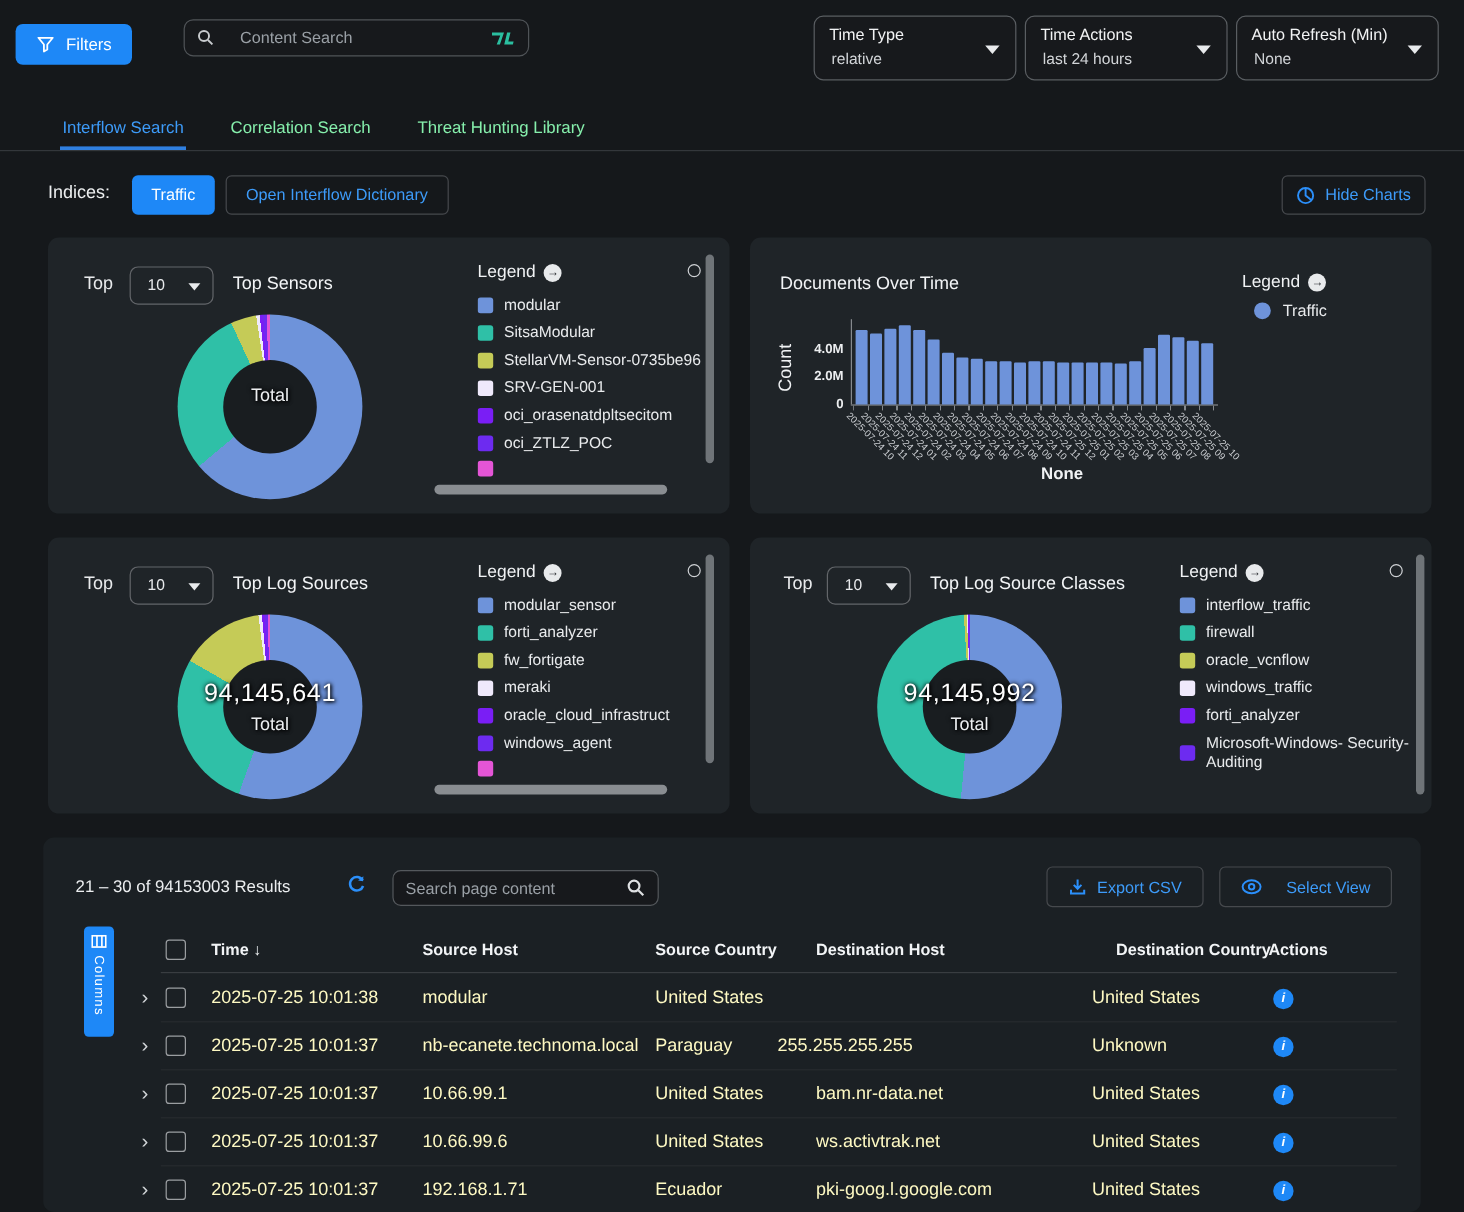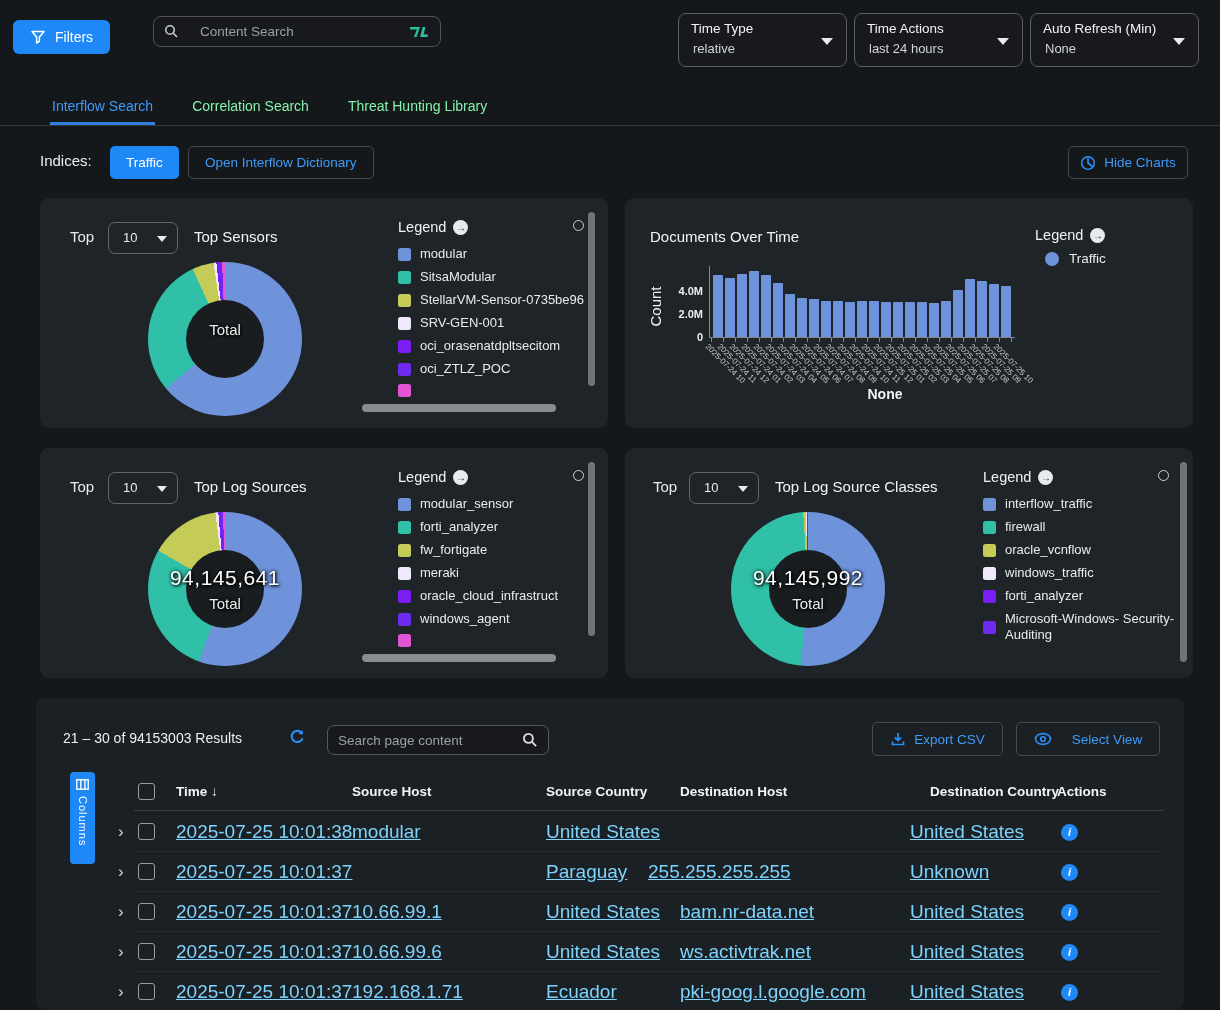--- a/index.html
+++ b/index.html
@@ -70,21 +70,21 @@
   .page-search input { flex:1; background:transparent; border:none; outline:none; color:#dfe1e3; font-size:13.5px; font-family:inherit; }
   .page-search input::placeholder { color:#9aa0a6; }
   .tbl-btn { position:absolute; top:24px; height:34px; }
   .cols-btn { position:absolute; left:34px; top:74px; width:25px; height:92px; background:#1e88f7; border-radius:4px; display:flex; flex-direction:column; align-items:center; padding-top:7px; gap:6px; cursor:pointer; }
   .cols-btn .vtxt { writing-mode:vertical-rl; font-size:11px; color:#fff; letter-spacing:1px; }
   .th-row { position:absolute; left:0; top:78px; width:1148px; height:32px; }
   .th { position:absolute; font-size:13.5px; font-weight:bold; color:#f2f4f6; line-height:32px; white-space:nowrap; }
   .hd-line { position:absolute; left:98px; right:20px; top:112px; height:1px; background:#393d41; }
   .t-row { position:absolute; left:0; width:1148px; height:40px; }
   .t-row .row-line { position:absolute; left:98px; right:20px; bottom:0; height:1px; background:#272b2f; }
-  .td { position:absolute; font-size:19px; color:#7dd3fc; line-height:40px; white-space:nowrap;text-decoration:underline; }
+  .td { position:absolute; font-size:15px; color:#fef9c3; line-height:40px; white-space:nowrap; }
   .chev { position:absolute; left:82px; top:0; font-size:17px; color:#d2d5d8; line-height:40px; cursor:pointer; }
   .cb { position:absolute; width:17px; height:17px; border:1.5px solid #9b9ea1; border-radius:3px; background:transparent; cursor:pointer; }
   .info-i { position:absolute; width:17px; height:17px; border-radius:50%; background:#1e88f7; color:#fff; font-size:11px; font-weight:bold; font-style:italic; text-align:center; line-height:17px; top:12px; cursor:pointer; }
 </style>
 </head>
 <body>
 
 <div id="app">
 
   <button class="filters-btn">
@@ -417,20 +417,21 @@
           <div class="td" style="left: 316px;">modular</div>
           <div class="td" style="left: 510px;">United States</div>
           <div class="td" style="left: 874px;">United States</div>
           <div class="info-i" style="left: 1025px;">i</div>
           <div class="row-line"></div>
         </div>
         <div class="t-row" style="top: 154px;">
           <div class="chev">›</div>
           <div class="cb" style="left: 102px; top: 11px;"></div>
           <div class="td" style="left: 140px;">2025-07-25 10:01:37</div>
+          <div class="td" style="left: 316px;">nb-ecanete.technoma.local</div>
           <div class="td" style="left: 510px;">Paraguay</div>
           <div class="td" style="left: 612px;">255.255.255.255</div>
           <div class="td" style="left: 874px;">Unknown</div>
           <div class="info-i" style="left: 1025px;">i</div>
           <div class="row-line"></div>
         </div>
         <div class="t-row" style="top: 194px;">
           <div class="chev">›</div>
           <div class="cb" style="left: 102px; top: 11px;"></div>
           <div class="td" style="left: 140px;">2025-07-25 10:01:37</div>

